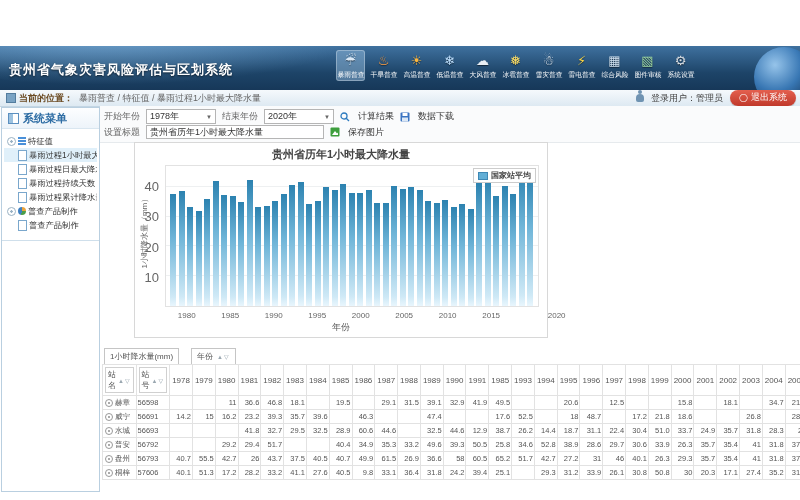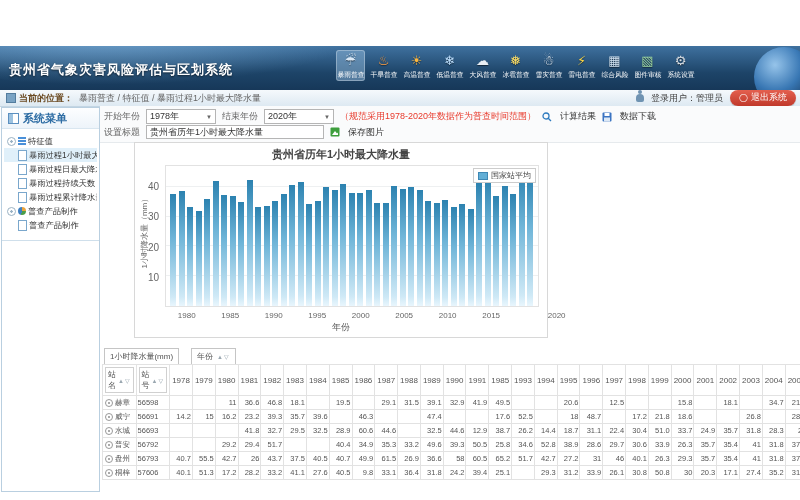--- a/index.html
+++ b/index.html
@@ -68,24 +68,24 @@
   .title-input{width:170px;height:12px;border:1px solid #b5b5b5;font-size:9px;padding:0 3px;color:#333;}
   .mini{width:10px;height:10px;flex:0 0 auto;}
 
   
   .chart-panel{position:absolute;left:34px;top:36px;width:412px;height:194px;background:#fff;border:1px solid #d8d8d8;}
   .chart-title{position:absolute;top:4px;width:100%;text-align:center;font-size:11px;font-weight:bold;color:#444;}
   .plotbox{position:absolute;left:30px;top:22px;right:8px;bottom:30px;border:1px solid #e2e2e2;background:#fff;}
   .grid{position:absolute;left:0;right:0;height:1px;background:#eef0f1;}
   .bars{position:absolute;left:0;right:0;top:0;bottom:0;display:flex;align-items:flex-end;justify-content:space-around;padding:0 3px;}
   .bar{width:6px;background:linear-gradient(180deg,#2c82b0 0%,#6fb5d8 40%,#cfe9f6 92%,#e9f6fd 100%);}
-  .legend{position:absolute;top:2px;right:2px;border:1px solid #ccc;background:#fff;display:flex;align-items:center;gap:3px;padding:1px 4px;font-size:8px;color:#444;z-index:3;}
+  .legend{position:absolute;top:2px;right:2px;border:1px solid #ccc;background:#fff;display:flex;align-items:center;gap:3px;padding:1px 4px;font-size:8px;color:#444;z-index:3;font-weight:bold;}
   .legend-swatch{width:8px;height:6px;background:#61aed6;border:1px solid #3e88b5;}
   .yaxis{position:absolute;left:0;top:22px;bottom:30px;width:28px;}
-  .ytick{position:absolute;right:4px;transform:translateY(50%);font-size:10px;color:#666;}
+  .ytick{position:absolute;right:4px;transform:translateY(50%);font-size:13px;color:#666;}
   .ylabel{position:absolute;left:-27px;top:84px;width:72px;text-align:center;transform:rotate(-90deg);font-size:8px;color:#666;white-space:nowrap;}
   .xticks{position:absolute;left:30px;right:8px;bottom:17px;height:9px;font-size:8px;color:#666;}
   .xtick{position:absolute;transform:translateX(-50%);}
   .xlabel{position:absolute;bottom:3px;left:0;width:100%;text-align:center;font-size:9px;color:#555;}
 
   
   .chips{position:absolute;left:4px;top:242px;display:flex;gap:12px;}
   .chip{border:1px solid #c5c5c5;background:#fff;font-size:8px;color:#555;padding:2px 5px;display:flex;align-items:center;gap:4px;}
   .arrows{color:#9aa7b0;font-size:6px;letter-spacing:1px;}
   .tablewrap{position:absolute;left:2px;top:258px;right:0;bottom:4px;overflow:hidden;}
@@ -242,21 +242,20 @@
         <span>开始年份</span>
         <span class="selectbox">
           <span>1978年</span>
           <span class="caret">▼</span>
         </span>
         <span>结束年份</span>
         <span class="selectbox">
           <span>2020年</span>
           <span class="caret">▼</span>
         </span>
-        <span class="hint">（规范采用1978-2020年数据作为普查时间范围）</span>
         <span class="toollink">
           <svg class="mini" viewBox="0 0 10 10">
               <circle cx="4" cy="4" r="3" fill="none" stroke="#2e7bbf" stroke-width="1.3"></circle>
               <line x1="6.2" y1="6.2" x2="9" y2="9" stroke="#2e7bbf" stroke-width="1.3"></line>
             </svg>
           <span>计算结果</span>
         </span>
         <span class="toollink">
           <svg class="mini" viewBox="0 0 10 10">
               <rect x="0.5" y="0.5" width="9" height="9" rx="1" fill="#3b74c2"></rect>

